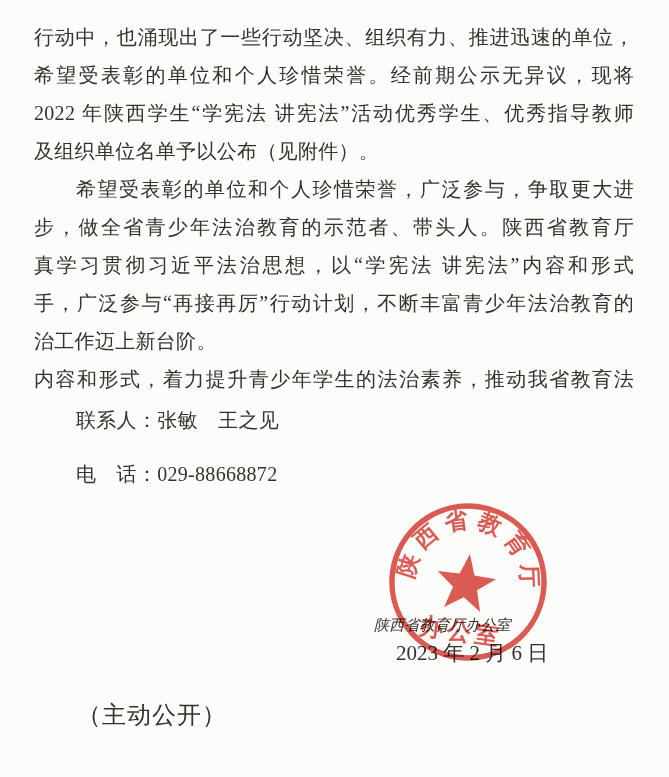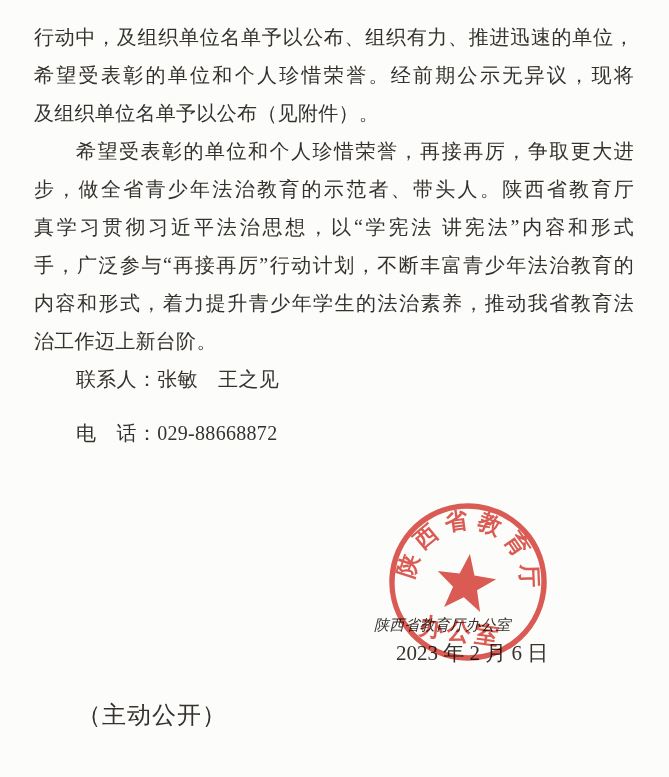--- a/index.html
+++ b/index.html
@@ -15,22 +15,22 @@
   .body-text{
     position:absolute;left:34px;top:18px;width:600px;
   }
   .line{
     height:38px;line-height:38px;font-size:20px;
     white-space:pre-wrap;
     letter-spacing:0.3px;
   }
   .line.j{text-align:justify;text-align-last:justify;}
   .line.ind{text-indent:42px;}
-  .line:nth-child(11){margin-top:16px;}
-  .line:nth-child(12){margin-top:4px;text-align:right;}
+  .line:nth-child(11){margin-top:3px;}
+  .line:nth-child(12){margin-top:16px;}
   .seal{
     position:absolute;left:386px;top:500px;
     width:164px;height:164px;
     transform:rotate(8deg);
     mix-blend-mode:multiply;
     opacity:0.88;
   }
   .seal text{font-family:"Liberation Serif","DejaVu Serif",serif;font-weight:bold;}
   .sig-office{
     position:absolute;left:374px;top:612px;
@@ -46,29 +46,30 @@
     position:absolute;left:77px;top:702px;
     font-size:24px;line-height:26px;letter-spacing:1px;
   }
 </style>
 </head>
 <body>
 
 <div class="page">
 
   <div class="body-text">
-      <div class="line j">行动中，及组织单位名单予以公布、组织有力、推进迅速的单位，</div>
+      <div class="line j">行动中，也涌现出了一些行动坚决、组织有力、推进迅速的单位，</div>
       <div class="line j">希望受表彰的单位和个人珍惜荣誉。经前期公示无异议，现将</div>
+      <div class="line j">2022 年陕西学生“学宪法 讲宪法”活动优秀学生、优秀指导教师</div>
       <div class="line">及组织单位名单予以公布（见附件）。</div>
-      <div class="line j ind">希望受表彰的单位和个人珍惜荣誉，再接再厉，争取更大进</div>
+      <div class="line j ind">希望受表彰的单位和个人珍惜荣誉，广泛参与，争取更大进</div>
       <div class="line j">步，做全省青少年法治教育的示范者、带头人。陕西省教育厅</div>
       <div class="line j">真学习贯彻习近平法治思想，以“学宪法 讲宪法”内容和形式</div>
       <div class="line j">手，广泛参与“再接再厉”行动计划，不断丰富青少年法治教育的</div>
+      <div class="line">治工作迈上新台阶。</div>
       <div class="line j">内容和形式，着力提升青少年学生的法治素养，推动我省教育法</div>
-      <div class="line">治工作迈上新台阶。</div>
       <div class="line ind">联系人：张敏　王之见</div>
       <div class="line ind">电　话：029-88668872</div>
     </div>
 
   <svg class="seal" viewBox="0 0 164 164" xmlns="http://www.w3.org/2000/svg">
     <defs>
       <path id="sealArc" d="M 37.8 113 A 54 54 0 1 1 126.2 113" fill="none"></path>
     </defs>
     <circle cx="82" cy="82" r="76" fill="none" stroke-width="5.5" stroke="#d8453c"></circle>
     <path d="M 80,54 87.5,74.7 109.5,75.4 92.1,88.9 98.2,110.1 80,97.7 61.8,110.1 67.9,88.9 50.5,75.4 72.5,74.7 Z" fill="#d8453c"></path>

